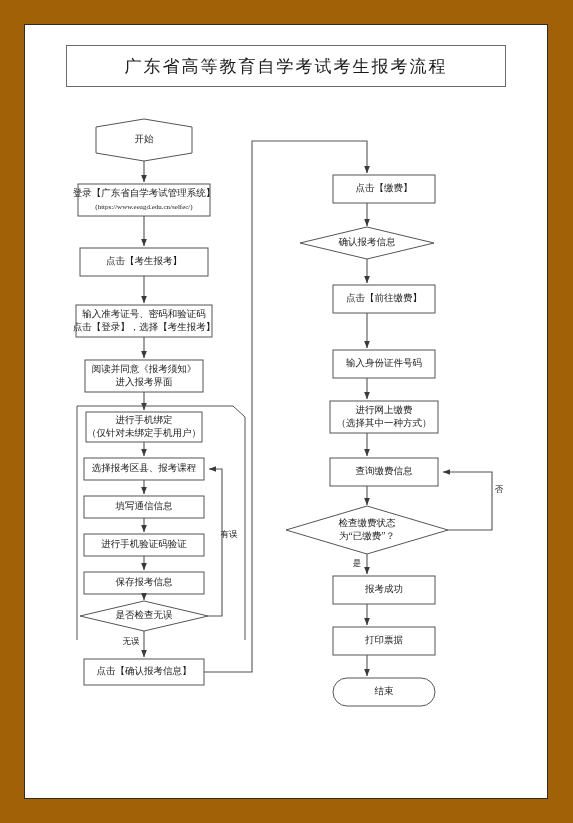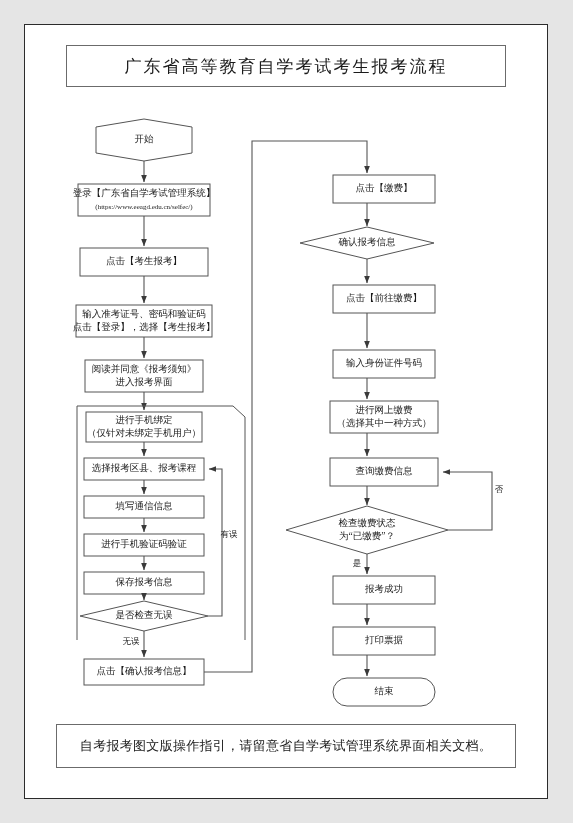--- a/index.html
+++ b/index.html
@@ -10,21 +10,21 @@
   body {
     width: 573px;
     height: 823px;
     font-family: "Liberation Serif", "DejaVu Serif", serif;
     overflow: hidden;
   }
   #page {
     position: relative;
     width: 573px;
     height: 823px;
-    background: #e5e5e5;
+    background: #a16207;
   }
   .outer-frame {
     position: absolute;
     left: 24px;
     top: 24px;
     width: 524px;
     height: 775px;
     border: 1px solid #2b2b2b;
     box-sizing: border-box;
     background: #ffffff;
@@ -266,17 +266,14 @@
     </g>
     <path class="edge" d="M367,655 L367,676" marker-end="url(#ah)"></path>
 
     <g>
       <rect class="nodebox" x="333" y="678" width="102" height="28" rx="14" ry="14"></rect>
       <text class="nd-t" x="384" y="692">结束</text>
     </g>
 
   </svg>
 
-  <div class="footer-box">
-    <span class="footer-text">自考报考图文版操作指引，请留意省自学考试管理系统界面相关文档。</span>
-  </div>
 
 </div>
 
 </body></html>

